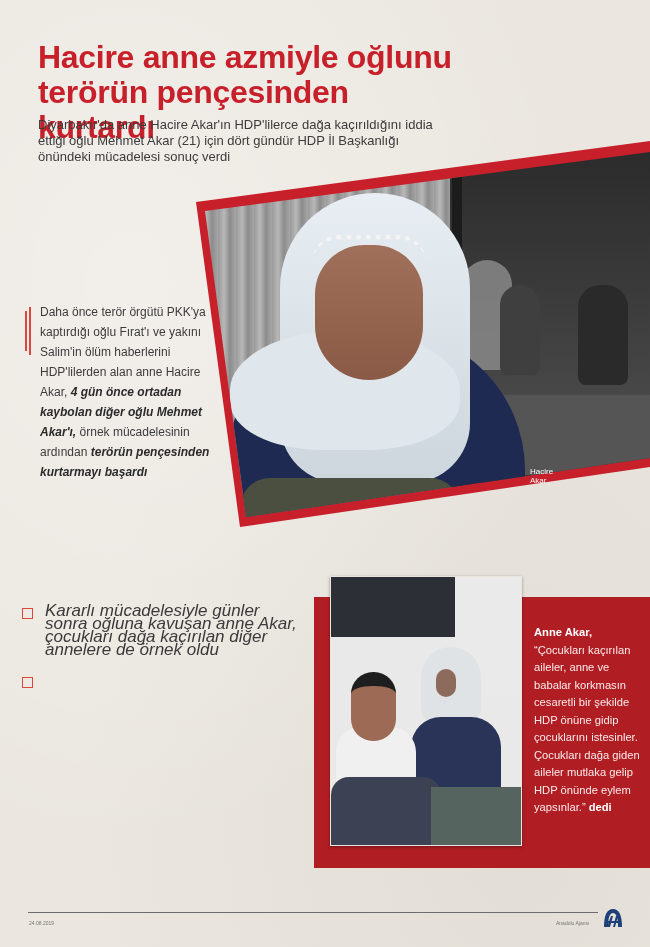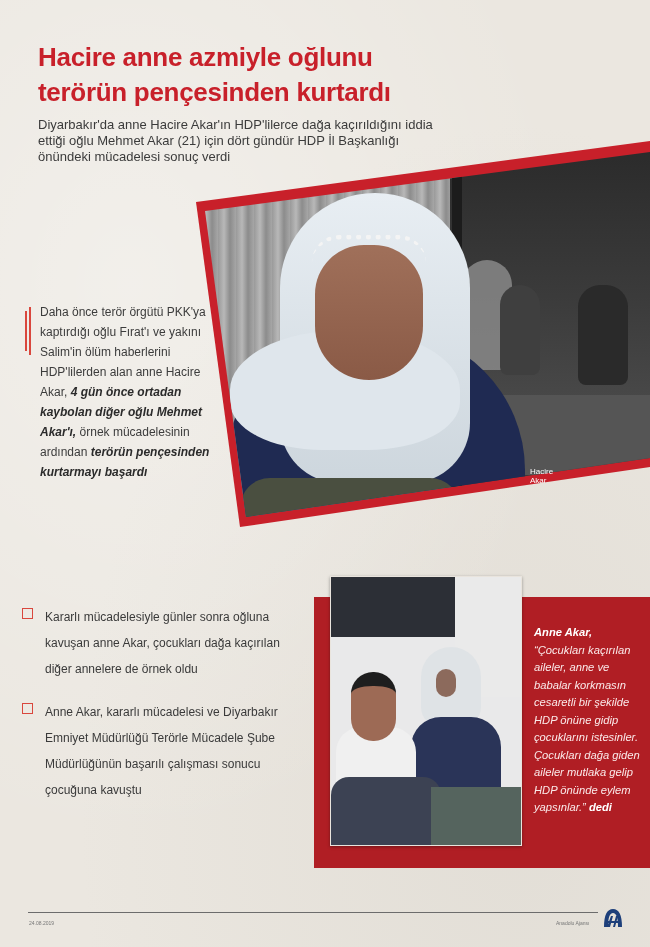--- a/index.html
+++ b/index.html
@@ -7,21 +7,21 @@
     width: 650px; height: 947px; overflow: hidden; position: relative;
     background: #ebe7e0;
     background-image:
       radial-gradient(ellipse at 20% 30%, rgba(255,255,255,0.35), rgba(255,255,255,0) 60%),
       radial-gradient(ellipse at 80% 85%, rgba(200,195,185,0.25), rgba(200,195,185,0) 60%);
     font-family: "Liberation Sans", "DejaVu Sans", sans-serif;
     color: #3a3a3a;
   }
   .title {
     position: absolute; left: 38px; top: 40px; width: 420px;
-    color: #c8202a; font-weight: bold; font-size: 26px; line-height: 35px;
+    color: #c8202a; font-weight: bold; font-size: 32px; line-height: 35px;
     letter-spacing: -0.3px; margin: 0;
   }
   .title span { display: block; }
   .subtitle {
     position: absolute; left: 38px; top: 117px; width: 400px;
     font-size: 13px; line-height: 16px; color: #3b3b3b;
   }
   
   .photo1-border {
     position: absolute; left: 0; top: 0; width: 650px; height: 947px;
@@ -92,21 +92,21 @@
   .callout-bars i { position: absolute; top: 0; width: 2px; height: 48px; background: #d9473d; }
   .callout-bars i:first-child { left: 0; height: 40px; top: 4px; }
   .callout-bars i:last-child { left: 4px; }
   .callout {
     position: absolute; left: 40px; top: 302px; width: 170px;
     font-size: 12px; line-height: 20px; color: #3c3c3c;
   }
   .callout b { font-style: italic; color: #2b2b2b; }
   
   .bullets { position: absolute; left: 22px; top: 604px; width: 280px; margin: 0; padding: 0; list-style: none; }
-  .bullets li { position: relative; padding-left: 23px; font-size: 12px; line-height: 26px; color: #3a3a3a; }
+  .bullets li { position: relative; padding-left: 23px; font-size: 17px; line-height: 13px; color: #3a3a3a; font-style: italic; }
   .bullets li .box {
     position: absolute; left: 0; top: 4px; width: 9px; height: 9px; border: 1.5px solid #d9473d;
   }
   
   .red-panel {
     position: absolute; left: 314px; top: 597px; width: 336px; height: 271px; background: #b01e24;
   }
   .photo2 {
     position: absolute; left: 330px; top: 576px; width: 190px; height: 268px;
     border: 1.5px solid #e9e4dd; box-shadow: 0 1px 3px rgba(0,0,0,0.35);
@@ -116,21 +116,21 @@
   .photo2 .wall { position: absolute; left: 124px; top: 0; width: 66px; height: 120px; background: #eaeaea; }
   .photo2 .man-head { position: absolute; left: 20px; top: 95px; width: 45px; height: 55px; border-radius: 22px; background: #9d6a55; border-top: 14px solid #1e1e1e; }
   .photo2 .man-body { position: absolute; left: 5px; top: 150px; width: 80px; height: 70px; border-radius: 25px 25px 0 0; background: #f0f0f0; }
   .photo2 .woman-scarf { position: absolute; left: 90px; top: 70px; width: 60px; height: 80px; border-radius: 30px 30px 20px 20px; background: #dfe3e6; }
   .photo2 .woman-face { position: absolute; left: 105px; top: 92px; width: 20px; height: 28px; border-radius: 10px; background: #8c6a5c; }
   .photo2 .woman-body { position: absolute; left: 80px; top: 140px; width: 90px; height: 110px; border-radius: 30px 30px 0 0; background: #2a3458; }
   .photo2 .bag { position: absolute; left: 0; top: 200px; width: 110px; height: 68px; border-radius: 18px 18px 0 0; background: #3c4253; }
   .photo2 .bench { position: absolute; left: 100px; top: 210px; width: 90px; height: 58px; background: #55645e; }
   .quote {
     position: absolute; left: 534px; top: 624px; width: 112px;
-    color: #fbeaea; font-style: italic; font-size: 11.2px; line-height: 17.5px;
+    color: #fbeaea; font-size: 11.2px; line-height: 17.5px;
   }
   .quote b { color: #fff; }
   
   .footer-line { position: absolute; left: 28px; top: 912px; width: 570px; height: 1px; background: #6c6c6c; }
   .date { position: absolute; left: 29px; top: 920px; font-size: 5px; color: #777; }
   .source { position: absolute; left: 556px; top: 920px; font-size: 5px; color: #777; }
   .logo { position: absolute; left: 602px; top: 907px; width: 22px; height: 22px; }
 </style>
 </head>
 <body>
@@ -164,21 +164,20 @@
 
 <div class="callout-bars">
     <i></i>
     <i></i>
   </div>
 <div class="callout"><span>Daha önce terör örgütü PKK'ya kaptırdığı oğlu Fırat'ı ve yakını Salim'in ölüm haberlerini HDP'lilerden alan anne Hacire Akar, </span><b>4 gün önce ortadan kaybolan diğer oğlu Mehmet Akar'ı,</b><span> örnek mücadelesinin ardından </span><b>terörün pençesinden kurtarmayı başardı</b></div>
 
 <ul class="bullets">
   <li style="margin-bottom:17px;"><span class="box"></span><span>Kararlı mücadelesiyle günler sonra oğluna kavuşan anne Akar, çocukları dağa kaçırılan diğer annelere de örnek oldu</span></li>
   <li style="margin-bottom:17px;"><span class="box"></span></li>
-  <li style="margin-bottom:17px;"><span class="box"></span><span>Anne Akar, kararlı mücadelesi ve Diyarbakır Emniyet Müdürlüğü Terörle Mücadele Şube Müdürlüğünün başarılı çalışması sonucu çocuğuna kavuştu</span></li>
 </ul>
 
 <div class="red-panel"></div>
 <div class="photo2">
   <div class="tv"></div>
   <div class="wall"></div>
   <div class="woman-scarf"></div>
   <div class="woman-face"></div>
   <div class="woman-body"></div>
   <div class="man-body"></div>

